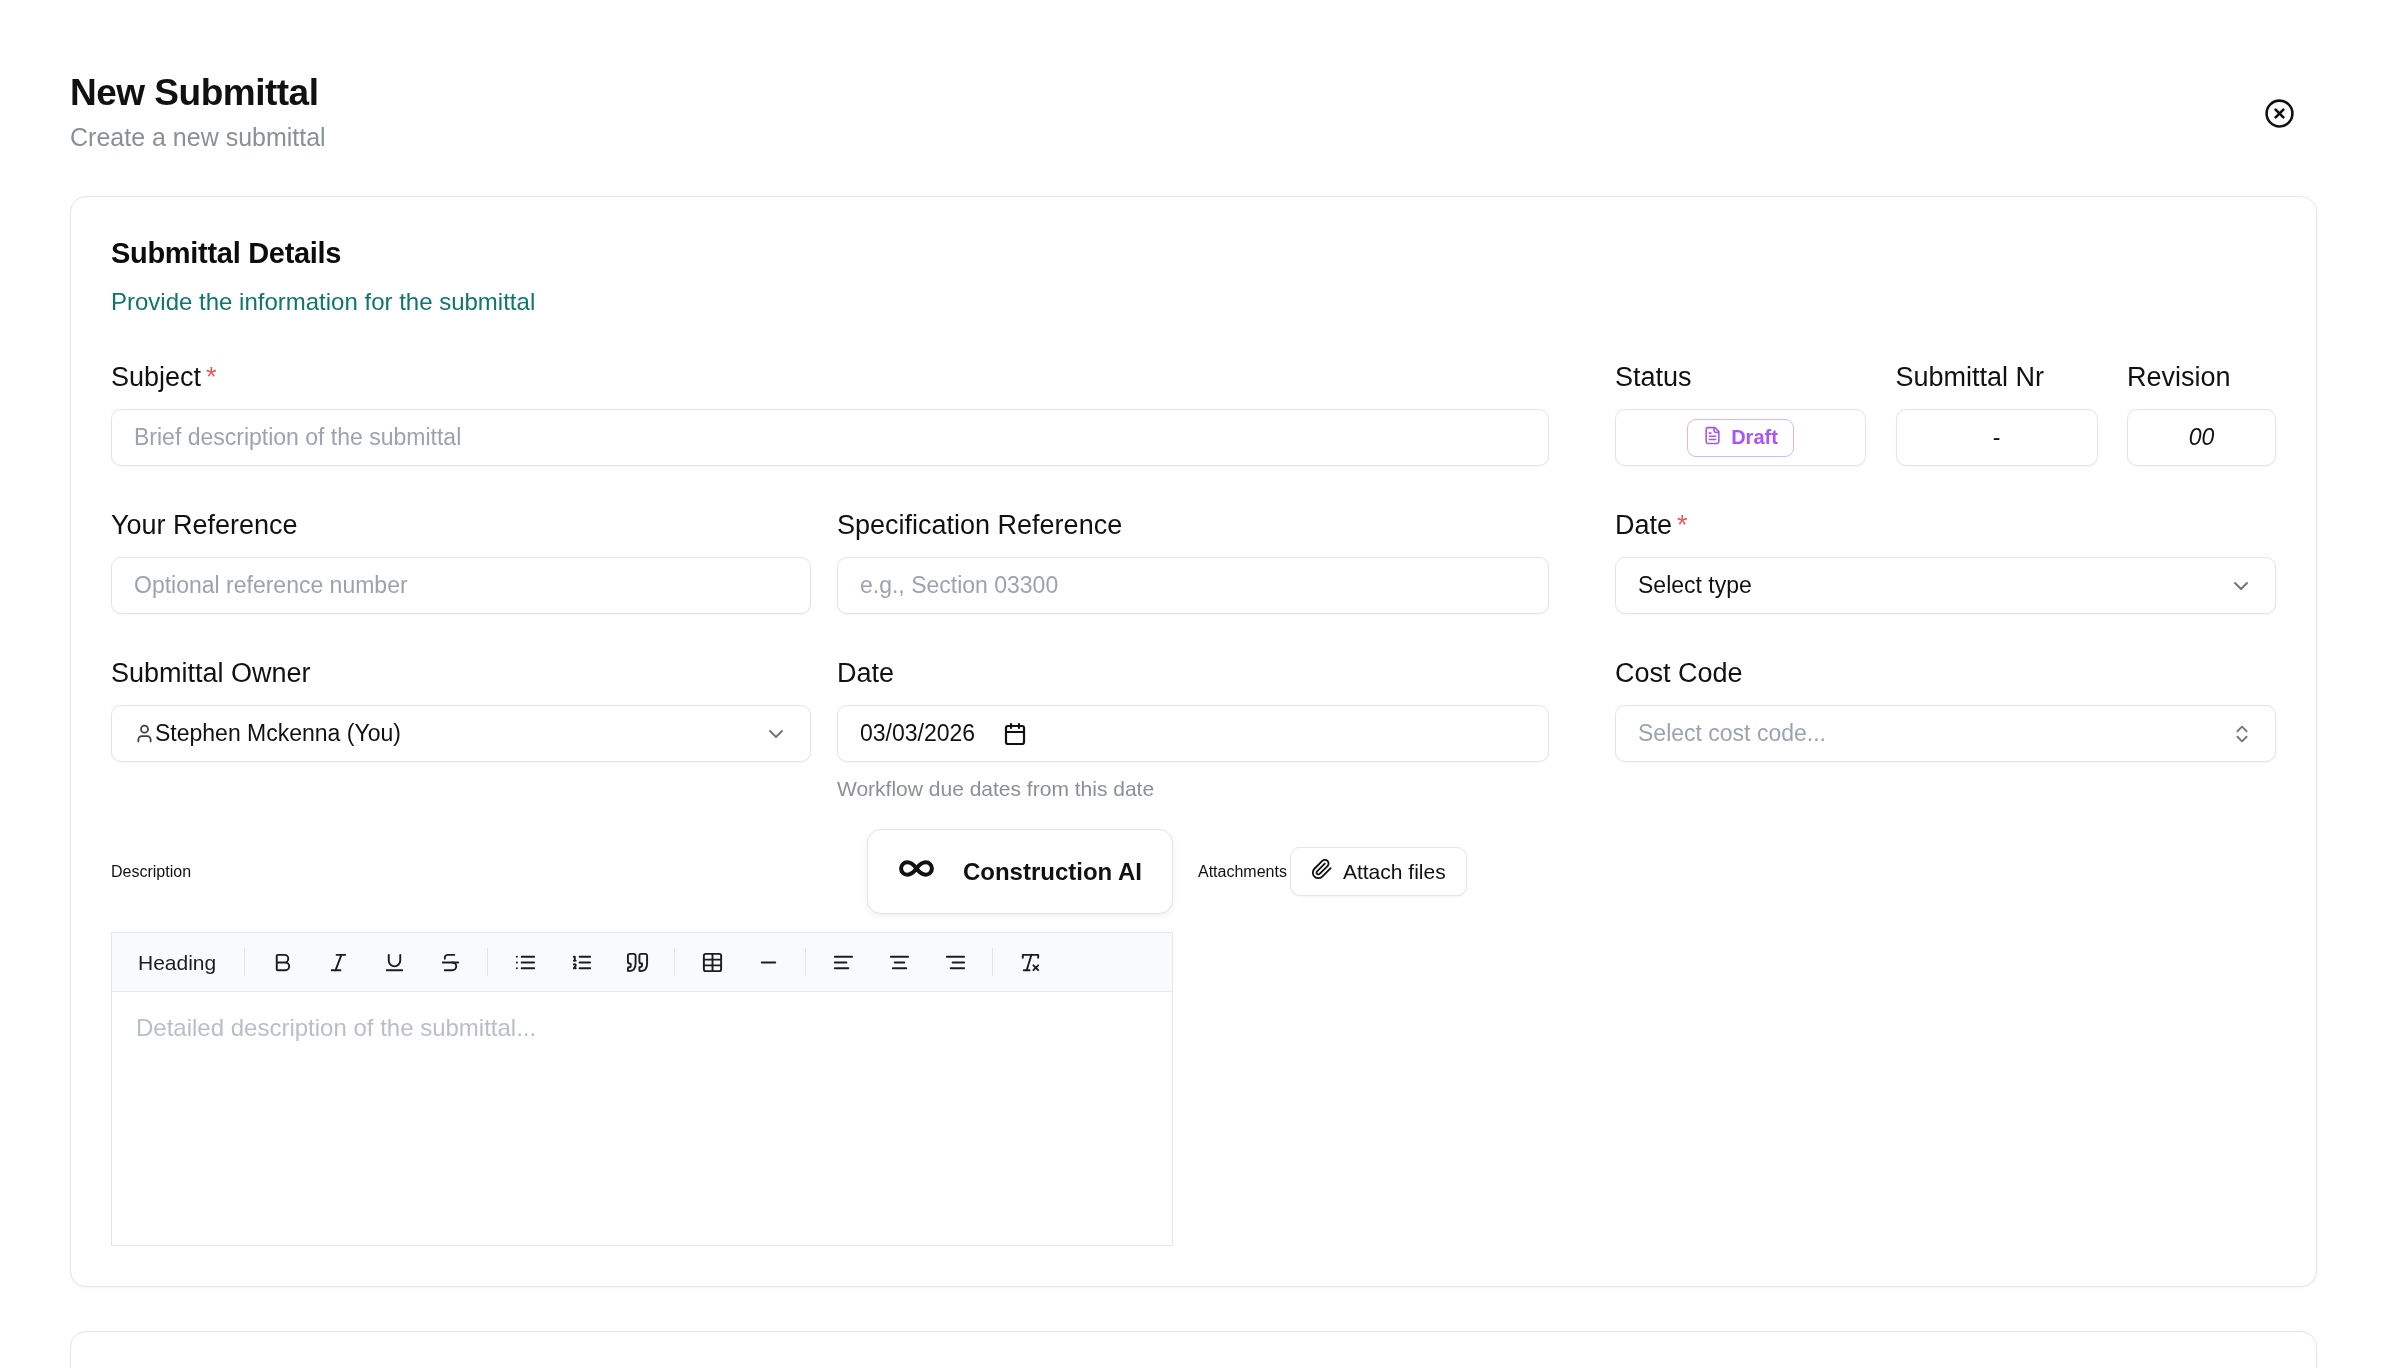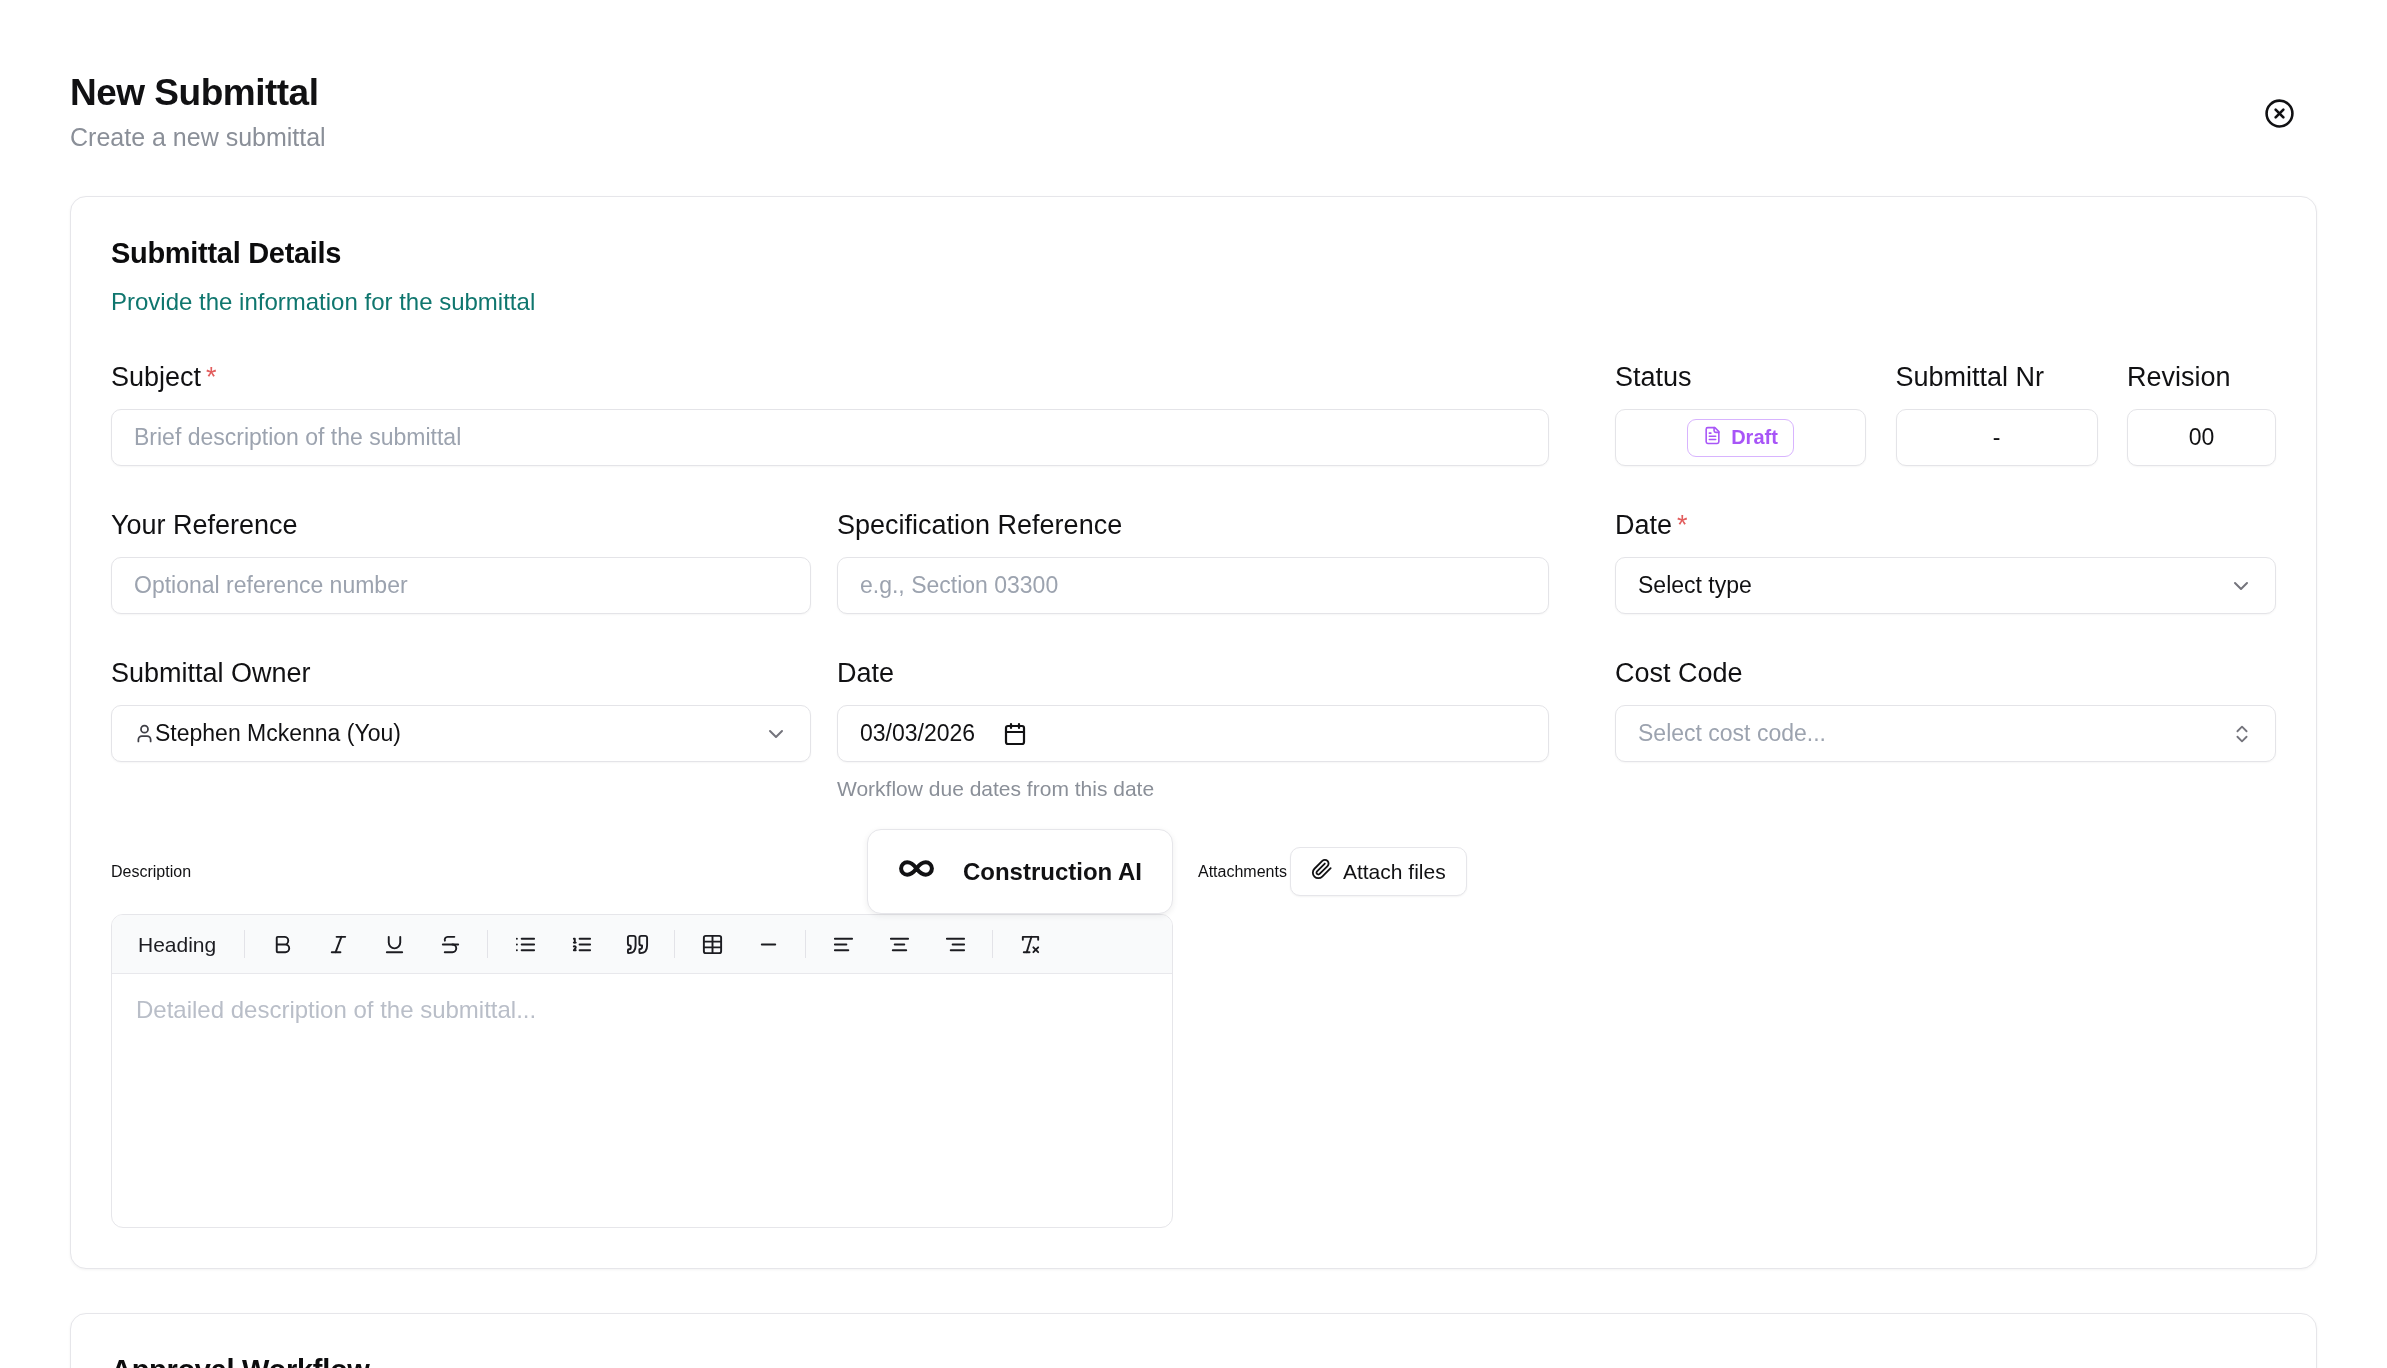--- a/index.html
+++ b/index.html
@@ -47,21 +47,21 @@
     display: flex; align-items: center; outline: none;
   }
   input.input::placeholder { color: #9ca3af; }
   .placeholder-text { color: #9ca3af; }
 
   .status-group { display: flex; justify-content: space-between; margin-left: 40px; min-width: 660px; }
   .status-group .field:nth-child(1) { width: 251px; }
   .status-group .field:nth-child(2) { width: 202px; }
   .status-group .field:nth-child(3) { width: 149px; }
   .centered { justify-content: center; text-align: center; }
-  input.centered { text-align: center; }
+  input.centered { text-align: center; font-style: italic; }
 
   .badge {
     display: inline-flex; align-items: center; gap: 9px;
     border: 1px solid #d8b4fe; border-radius: 9px; background: #fff;
     color: #a855f7; font-size: 20px; font-weight: 600; padding: 6px 15px;
   }
 
   .select { justify-content: space-between; cursor: pointer; }
   .select .sel-left { display: flex; align-items: center; }
   .select .chev { color: #74747c; line-height: 0; }
@@ -87,21 +87,21 @@
   .attach-btn {
     display: inline-flex; align-items: center; gap: 10px;
     height: 49px; padding: 0 20px; background: #fff;
     border: 1px solid #e6e6ea; border-radius: 10px;
     box-shadow: 0 1px 2px rgba(0,0,0,.05);
     font-family: "Liberation Sans", sans-serif;
     font-size: 21px; font-weight: 500; color: #111113; cursor: pointer;
   }
 
   
-  .editor { width: 1062px; border: 1px solid #e6e6ea; border-radius: 12px; overflow: hidden; }
+  .editor { width: 1062px; margin-top: 18px; border: 1px solid #e6e6ea; border-radius: 0; overflow: hidden; }
   .toolbar {
     display: flex; align-items: center; gap: 18px;
     background: #f9fafb; border-bottom: 1px solid #e8e8ec;
     height: 59px; padding: 0 16px;
   }
   .tb-btn {
     background: none; border: none; cursor: pointer; color: #1c1c21;
     width: 38px; height: 38px; display: inline-flex; align-items: center; justify-content: center;
     border-radius: 8px; padding: 0; line-height: 0;
   }

